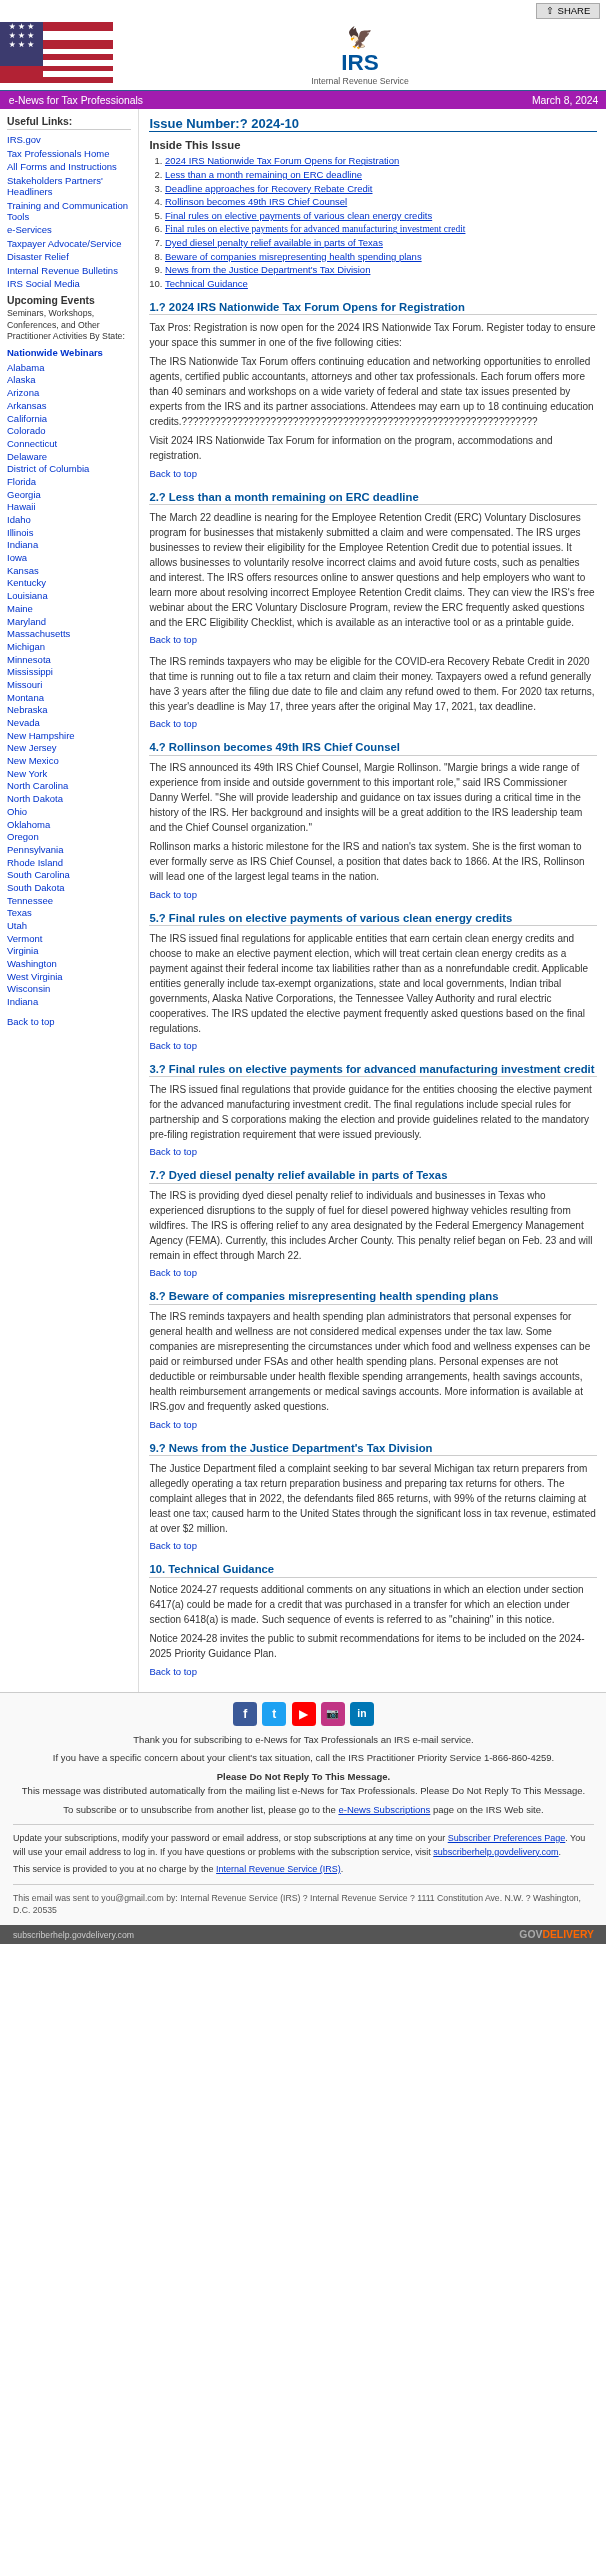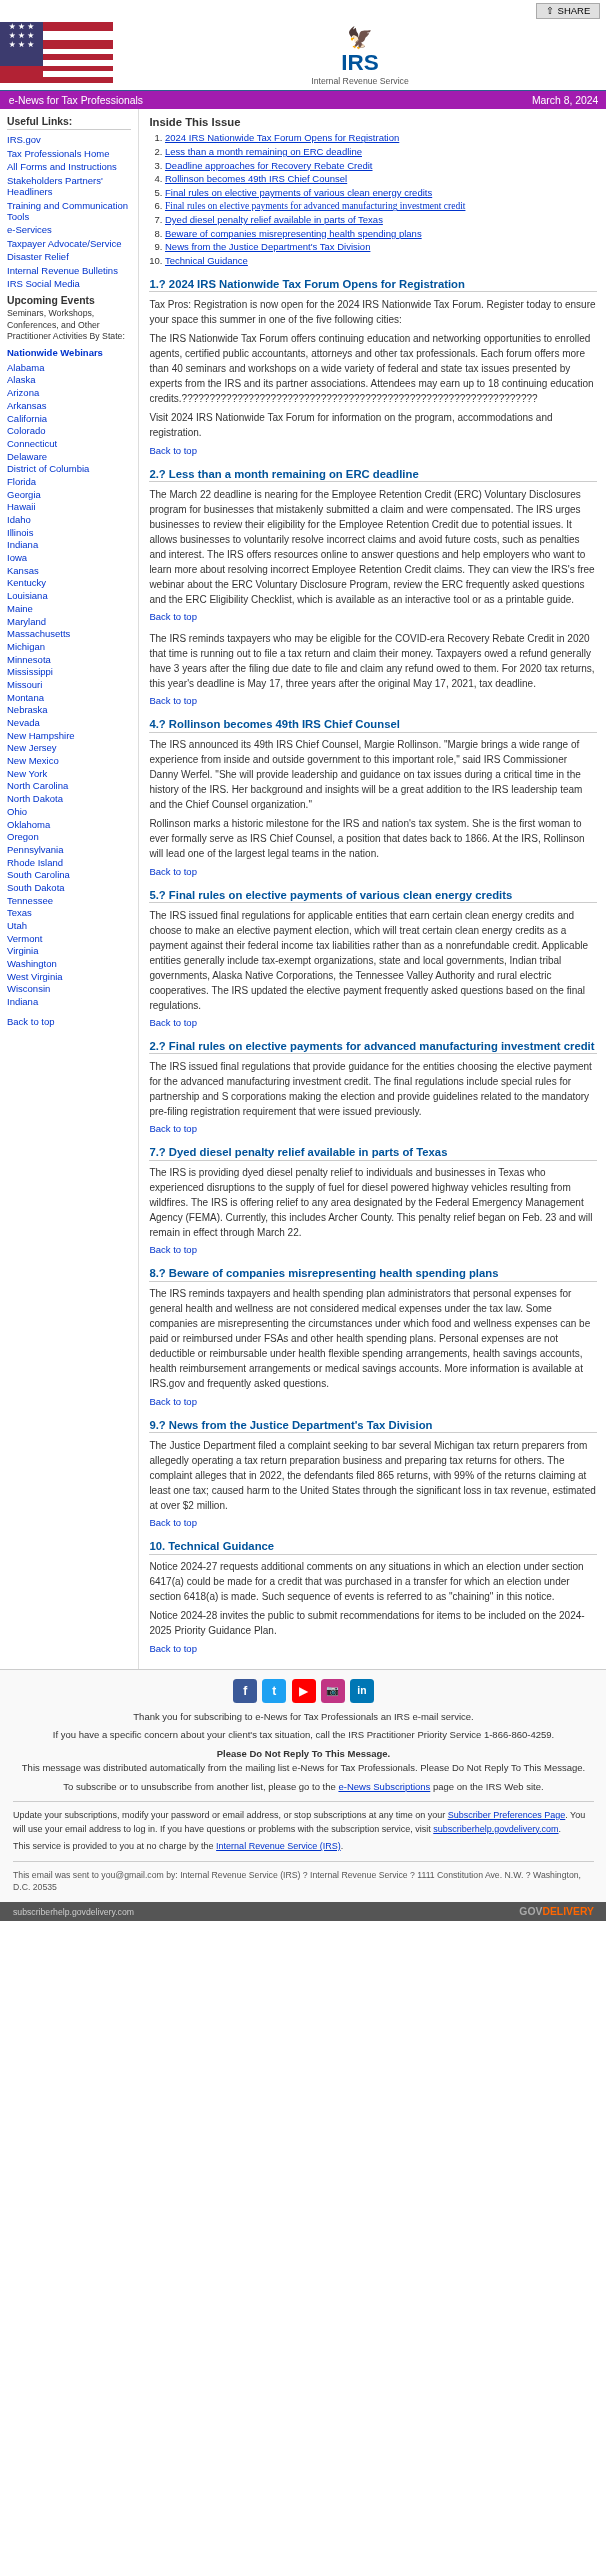--- a/index.html
+++ b/index.html
@@ -138,20 +138,23 @@
         <a href="#" style="color: rgb(0, 51, 204); text-decoration: none; display: block; margin-bottom: 1.7px; font-size: 9.5px;">West Virginia</a>
         <a href="#" style="color: rgb(0, 51, 204); text-decoration: none; display: block; margin-bottom: 1.7px; font-size: 9.5px;">Wisconsin</a>
         <a href="#" style="color: rgb(0, 51, 204); text-decoration: none; display: block; margin-bottom: 1.7px; font-size: 9.5px;">Indiana</a>
       </div>
 
     <a href="#" style="display:block; margin-top:8.7px; color:#0033cc; font-size:9.5px; text-decoration:none;">Back to top</a>
   </div>
 
   <div style="flex:1; padding:7px 10.4px;">
 
+    <div style="border-bottom:1.7px solid #00539b; margin-bottom:7px;" class="clearfix">
+      <span style="font-size:13px; font-weight:bold; color:#00539b;">Issue Number:? 2024-10</span>
+    </div>
 
     <div style="font-weight:bold; font-size:11.3px; margin-bottom:4.3px;">Inside This Issue</div>
     <ol style="margin-left:15.6px; margin-bottom:8.7px;" id="toc-list">
         <li style="margin-bottom: 2.6px; font-size: 9.5px;"><a href="#" style="color: rgb(0, 51, 204);">2024 IRS Nationwide Tax Forum Opens for Registration</a></li>
         <li style="margin-bottom: 2.6px; font-size: 9.5px;"><a href="#" style="color: rgb(0, 51, 204);">Less than a month remaining on ERC deadline</a></li>
         <li style="margin-bottom: 2.6px; font-size: 9.5px;"><a href="#" style="color: rgb(0, 51, 204);">Deadline approaches for Recovery Rebate Credit</a></li>
         <li style="margin-bottom: 2.6px; font-size: 9.5px;"><a href="#" style="color: rgb(0, 51, 204);">Rollinson becomes 49th IRS Chief Counsel</a></li>
         <li style="margin-bottom: 2.6px; font-size: 9.5px;"><a href="#" style="color: rgb(0, 51, 204);">Final rules on elective payments of various clean energy credits</a></li>
         <li style="margin-bottom: 2.6px; font-size: 9.5px;"><a href="#" style="color: rgb(0, 51, 204); font-family: Liberation Serif, serif;">Final rules on elective payments for advanced manufacturing investment credit</a></li>
         <li style="margin-bottom: 2.6px; font-size: 9.5px;"><a href="#" style="color: rgb(0, 51, 204);">Dyed diesel penalty relief available in parts of Texas</a></li>
@@ -182,21 +185,21 @@
           <p style="font-size: 10px; line-height: 1.5; margin-bottom: 4.3px; white-space: pre-line;">The IRS announced its 49th IRS Chief Counsel, Margie Rollinson. "Margie brings a wide range of experience from inside and outside government to this important role," said IRS Commissioner Danny Werfel. "She will provide leadership and guidance on tax issues during a critical time in the history of the IRS. Her background and insights will be a great addition to the IRS leadership team and the Chief Counsel organization."</p>
           <p style="font-size: 10px; line-height: 1.5; margin-bottom: 4.3px; white-space: pre-line;">Rollinson marks a historic milestone for the IRS and nation's tax system. She is the first woman to ever formally serve as IRS Chief Counsel, a position that dates back to 1866. At the IRS, Rollinson will lead one of the largest legal teams in the nation.</p>
           <a href="#" style="color: rgb(0, 51, 204); font-size: 9.5px; text-decoration: none; display: block; margin: 4.3px 0px 8.7px;">Back to top</a>
         </div>
         <div style="margin-bottom: 4.3px;">
           <div style="font-size: 11.3px; font-weight: bold; color: rgb(0, 83, 155); margin-top: 12px; margin-bottom: 4.3px; border-bottom: 0.9px solid rgb(204, 204, 204); padding-bottom: 1.7px;">5.? Final rules on elective payments of various clean energy credits</div>
           <p style="font-size: 10px; line-height: 1.5; margin-bottom: 4.3px; white-space: pre-line;">The IRS issued final regulations for applicable entities that earn certain clean energy credits and choose to make an elective payment election, which will treat certain clean energy credits as a payment against their federal income tax liabilities rather than as a nonrefundable credit. Applicable entities generally include tax-exempt organizations, state and local governments, Indian tribal governments, Alaska Native Corporations, the Tennessee Valley Authority and rural electric cooperatives. The IRS updated the elective payment frequently asked questions based on the final regulations.</p>
           <a href="#" style="color: rgb(0, 51, 204); font-size: 9.5px; text-decoration: none; display: block; margin: 4.3px 0px 8.7px;">Back to top</a>
         </div>
         <div style="margin-bottom: 4.3px;">
-          <div style="font-size: 11.3px; font-weight: bold; color: rgb(0, 83, 155); margin-top: 12px; margin-bottom: 4.3px; border-bottom: 0.9px solid rgb(204, 204, 204); padding-bottom: 1.7px;">2.? Final rules on elective payments for advanced manufacturing investment credit</div>
+          <div style="font-size: 11.3px; font-weight: bold; color: rgb(0, 83, 155); margin-top: 12px; margin-bottom: 4.3px; border-bottom: 0.9px solid rgb(204, 204, 204); padding-bottom: 1.7px;">3.? Final rules on elective payments for advanced manufacturing investment credit</div>
           <p style="font-size: 10px; line-height: 1.5; margin-bottom: 4.3px; white-space: pre-line;">The IRS issued final regulations that provide guidance for the entities choosing the elective payment for the advanced manufacturing investment credit. The final regulations include special rules for partnership and S corporations making the election and provide guidelines related to the mandatory pre-filing registration requirement that were issued previously.</p>
           <a href="#" style="color: rgb(0, 51, 204); font-size: 9.5px; text-decoration: none; display: block; margin: 4.3px 0px 8.7px;">Back to top</a>
         </div>
         <div style="margin-bottom: 4.3px;">
           <div style="font-size: 11.3px; font-weight: bold; color: rgb(0, 83, 155); margin-top: 12px; margin-bottom: 4.3px; border-bottom: 0.9px solid rgb(204, 204, 204); padding-bottom: 1.7px;">7.? Dyed diesel penalty relief available in parts of Texas</div>
           <p style="font-size: 10px; line-height: 1.5; margin-bottom: 4.3px; white-space: pre-line;">The IRS is providing dyed diesel penalty relief to individuals and businesses in Texas who experienced disruptions to the supply of fuel for diesel powered highway vehicles resulting from wildfires. The IRS is offering relief to any area designated by the Federal Emergency Management Agency (FEMA). Currently, this includes Archer County. This penalty relief began on Feb. 23 and will remain in effect through March 22.</p>
           <a href="#" style="color: rgb(0, 51, 204); font-size: 9.5px; text-decoration: none; display: block; margin: 4.3px 0px 8.7px;">Back to top</a>
         </div>
         <div style="margin-bottom: 4.3px;">
           <div style="font-size: 11.3px; font-weight: bold; color: rgb(0, 83, 155); margin-top: 12px; margin-bottom: 4.3px; border-bottom: 0.9px solid rgb(204, 204, 204); padding-bottom: 1.7px;">8.? Beware of companies misrepresenting health spending plans</div>

